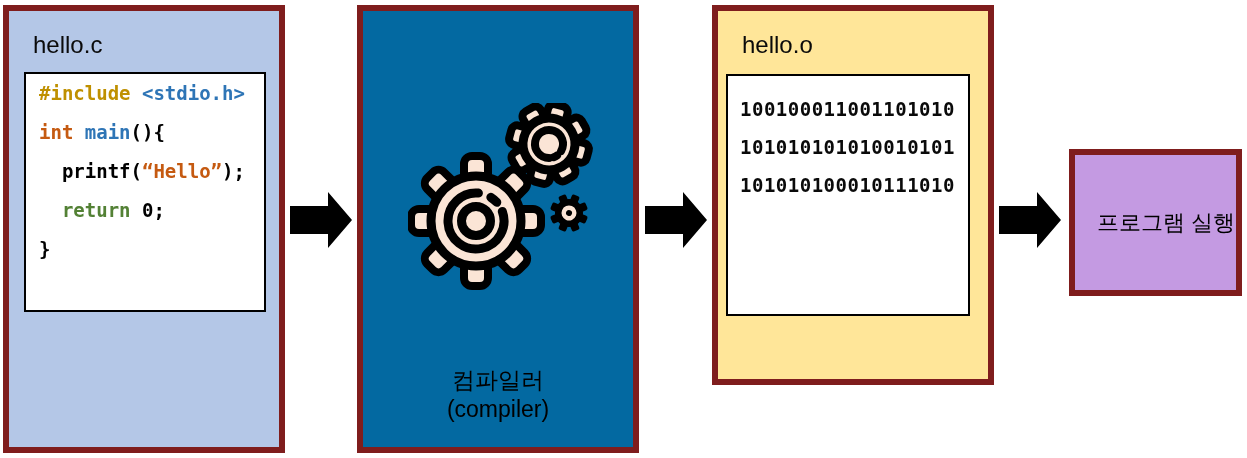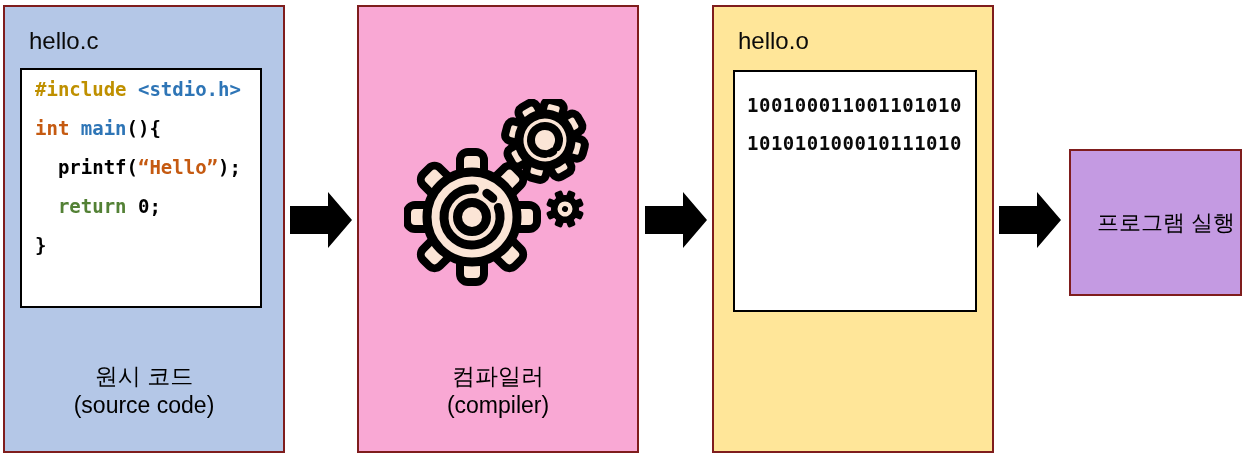--- a/index.html
+++ b/index.html
@@ -1,29 +1,29 @@
 <!DOCTYPE html>
 <html><head>
 <meta charset="utf-8">
 <style>
   html,body { margin:0; padding:0; background:#ffffff; }
   .canvas {
     position:relative; width:1247px; height:458px; background:#ffffff;
     font-family:"Liberation Sans", sans-serif; color:#000; overflow:hidden;
   }
-  .box { position:absolute; border:2px solid #7f1d1d; box-sizing:border-box; }
+  .box { position:absolute; border:6px solid #7f1d1d; box-sizing:border-box; }
   #box-source   { left:3px;    top:5px;   width:282px; height:448px; background:#b4c7e7; }
-  #box-compiler { left:357px;  top:5px;   width:282px; height:448px; background:#f9a8d4; }
-  #box-object   { left:712px;  top:5px;   width:282px; height:448px; background:#ffe699; }
+  #box-compiler { left:357px;  top:5px;   width:282px; height:448px; background:#0369a1; }
+  #box-object   { left:712px;  top:5px;   width:282px; height:380px; background:#ffe699; }
   #box-run      { left:1069px; top:149px; width:173px; height:147px; background:#c49ae2;
                   display:flex; align-items:center; justify-content:center;padding-left:21px; }
   .file-label { position:absolute; left:24px; top:20px; font-size:24px; color:#0a0a0a; }
   .white-panel { position:absolute; background:#ffffff; border:2px solid #000; box-sizing:border-box; }
   #panel-code   { left:15px; top:61px; width:242px; height:240px; }
-  #panel-binary { left:19px; top:63px; width:244px; height:242px; }
+  #panel-binary { left:8px; top:63px; width:244px; height:242px; }
   .code {
     font-family:"DejaVu Sans Mono","Liberation Mono",monospace;
     font-weight:bold; font-size:19px; line-height:39px;
     padding:0 0 0 13px; white-space:pre;
   }
   .binary {
     font-family:"DejaVu Sans Mono","Liberation Mono",monospace;
     font-weight:bold; font-size:19px; line-height:38px; letter-spacing:0.5px;
     padding:14px 0 0 12px; white-space:pre; color:#0a0a0a;
   }
@@ -40,24 +40,20 @@
 </style>
 </head>
 <body>
 
 <div class="canvas">
 
   <section class="box" id="box-source">
     <div class="file-label">hello.c</div>
     <div class="white-panel" id="panel-code">
       <div class="code" id="code-lines"><div><span style="color: rgb(191, 144, 0);">#include </span><span style="color: rgb(46, 117, 182);">&lt;stdio.h&gt;</span></div><div><span style="color: rgb(197, 90, 17);">int </span><span style="color: rgb(46, 117, 182);">main</span><span style="color: rgb(0, 0, 0);">(){</span></div><div><span style="color: rgb(0, 0, 0);">  printf(</span><span style="color: rgb(197, 90, 17);">“Hello”</span><span style="color: rgb(0, 0, 0);">);</span></div><div><span style="color: rgb(0, 0, 0);">  </span><span style="color: rgb(83, 129, 53);">return </span><span style="color: rgb(0, 0, 0);">0;</span></div><div><span style="color: rgb(0, 0, 0);">}</span></div></div>
-    </div>
-    <div class="caption">
-      <div>원시 코드</div>
-      <div>(source code)</div>
     </div>
   </section>
 
   <svg class="arrow" id="arrow-1" viewBox="0 0 62 56">
     <polygon points="0,14 38,14 38,0 62,28 38,56 38,42 0,42" fill="#000"></polygon>
   </svg>
 
   <section class="box" id="box-compiler">
     <svg id="gears" viewBox="0 0 195 195">
 
@@ -114,21 +110,21 @@
     </div>
   </section>
 
   <svg class="arrow" id="arrow-2" viewBox="0 0 62 56">
     <polygon points="0,14 38,14 38,0 62,28 38,56 38,42 0,42" fill="#000"></polygon>
   </svg>
 
   <section class="box" id="box-object">
     <div class="file-label">hello.o</div>
     <div class="white-panel" id="panel-binary">
-      <div class="binary" id="binary-lines"><div>100100011001101010</div><div>101010100010111010</div></div>
+      <div class="binary" id="binary-lines"><div>100100011001101010</div><div>101010101010010101</div><div>101010100010111010</div></div>
     </div>
   </section>
 
   <svg class="arrow" id="arrow-3" viewBox="0 0 62 56">
     <polygon points="0,14 38,14 38,0 62,28 38,56 38,42 0,42" fill="#000"></polygon>
   </svg>
 
   <section class="box" id="box-run">
     <span id="run-label">프로그램 실행</span>
   </section>

